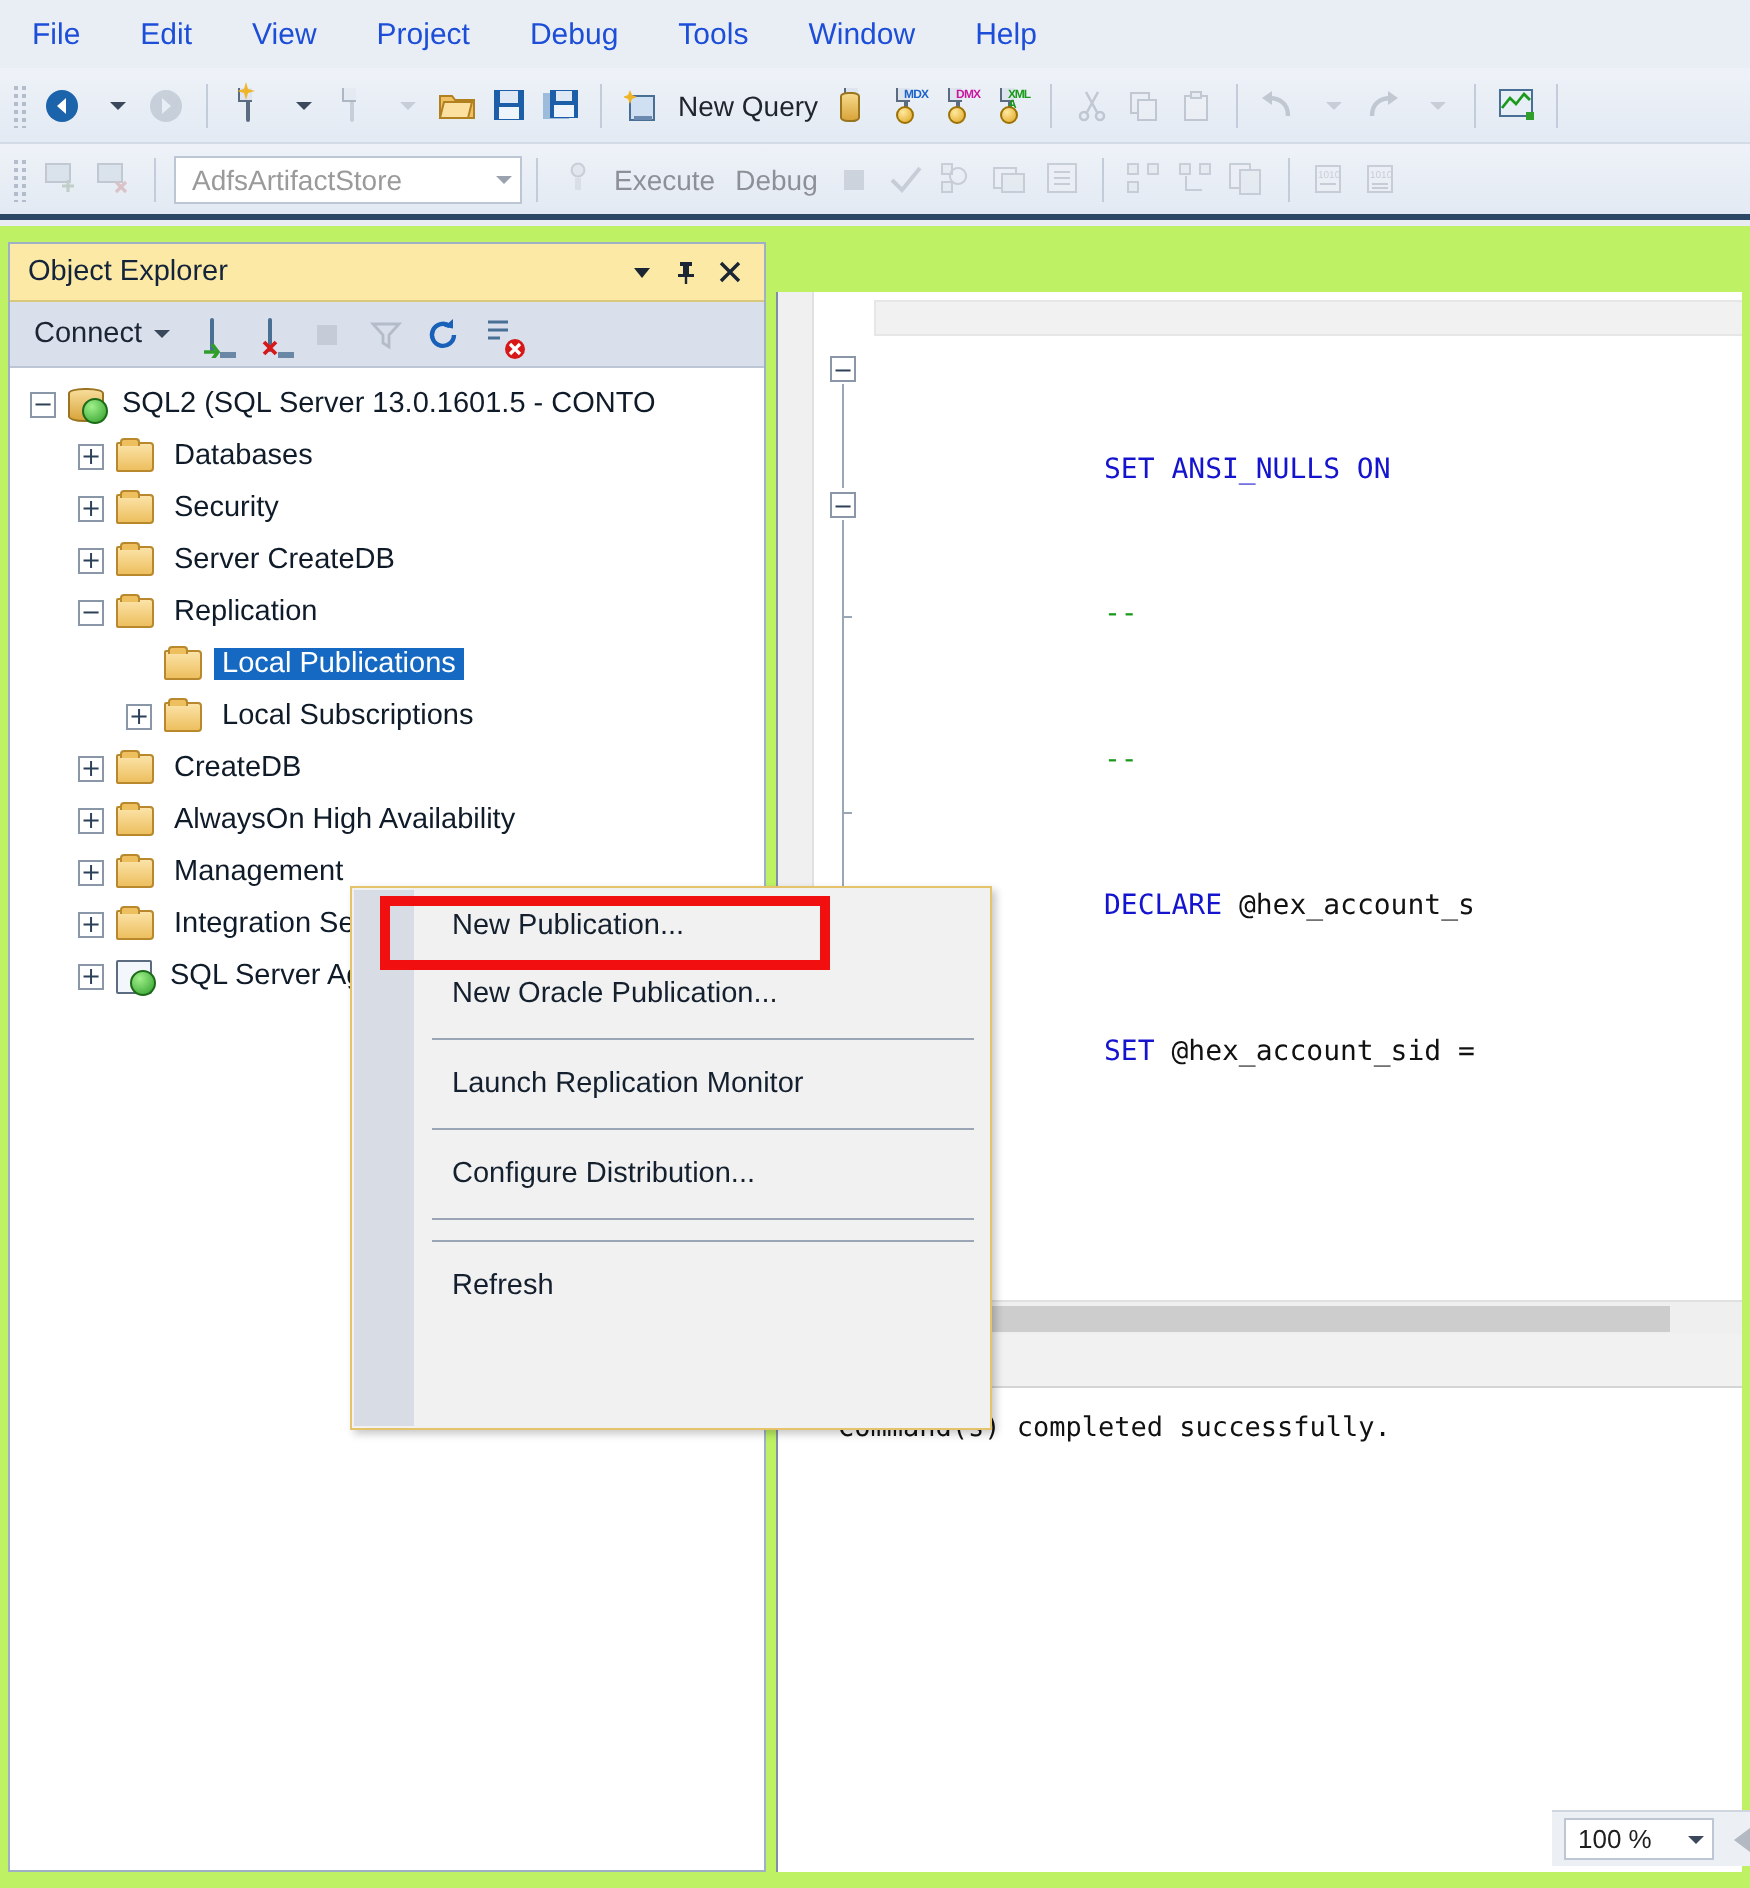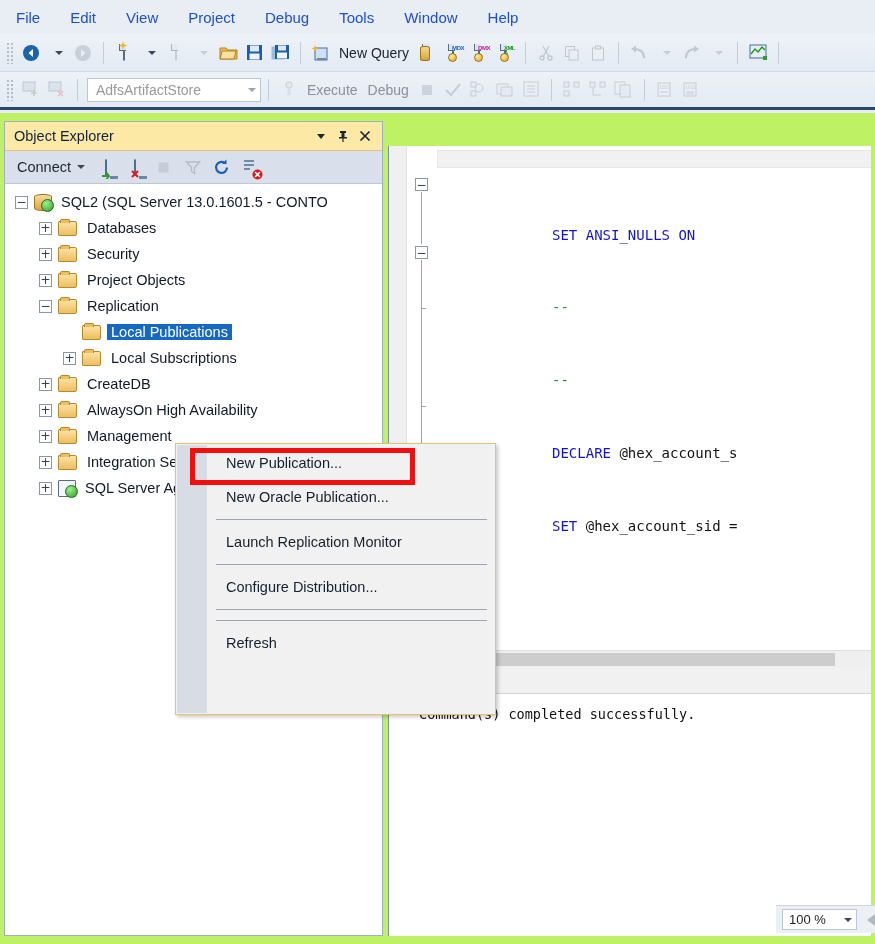--- a/index.html
+++ b/index.html
@@ -506,21 +506,21 @@
           <span class="tlabel">Databases</span>
         </div>
         <div class="tnode" style="padding-left:34px">
           <span class="exp">+</span>
           <span class="folder"></span>
           <span class="tlabel">Security</span>
         </div>
         <div class="tnode" style="padding-left:34px">
           <span class="exp">+</span>
           <span class="folder"></span>
-          <span class="tlabel">Project Objects</span>
+          <span class="tlabel">Server CreateDB</span>
         </div>
         <div class="tnode" style="padding-left:34px">
           <span class="exp">−</span>
           <span class="folder"></span>
           <span class="tlabel">Replication</span>
         </div>
         <div class="tnode sel" style="padding-left:58px">
           <span class="exp none"></span>
           <span class="folder"></span>
           <span class="tlabel">Local Publications</span>

